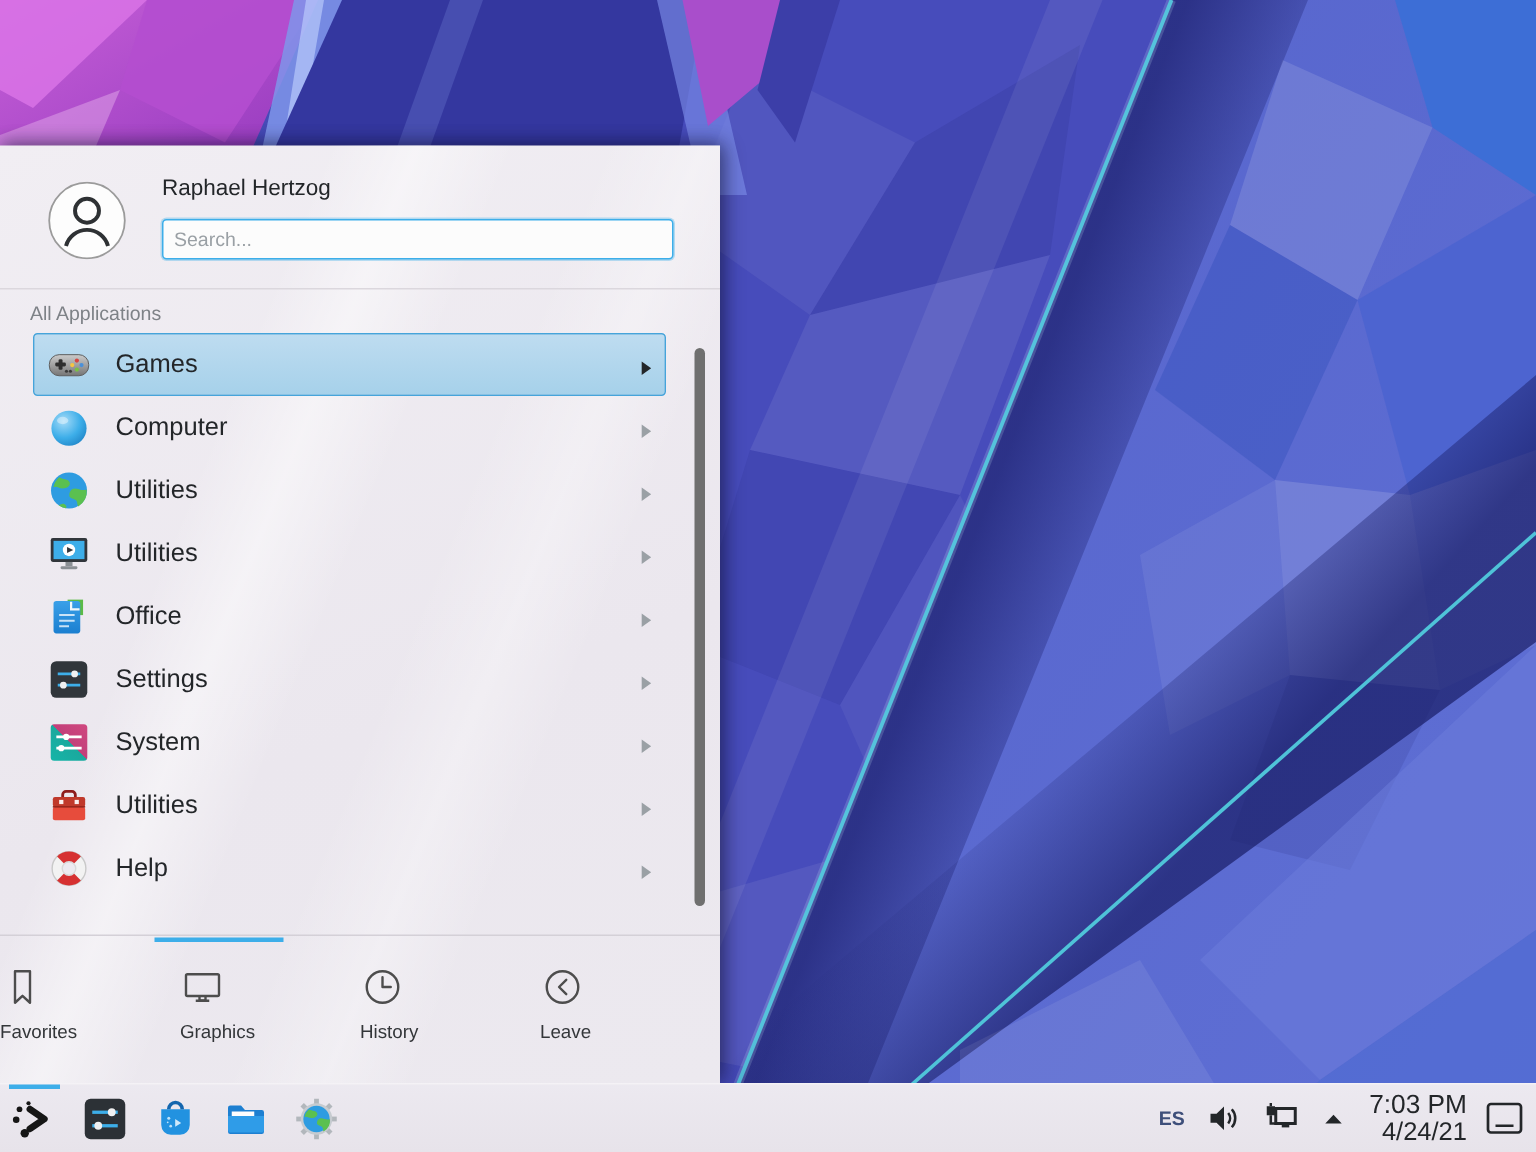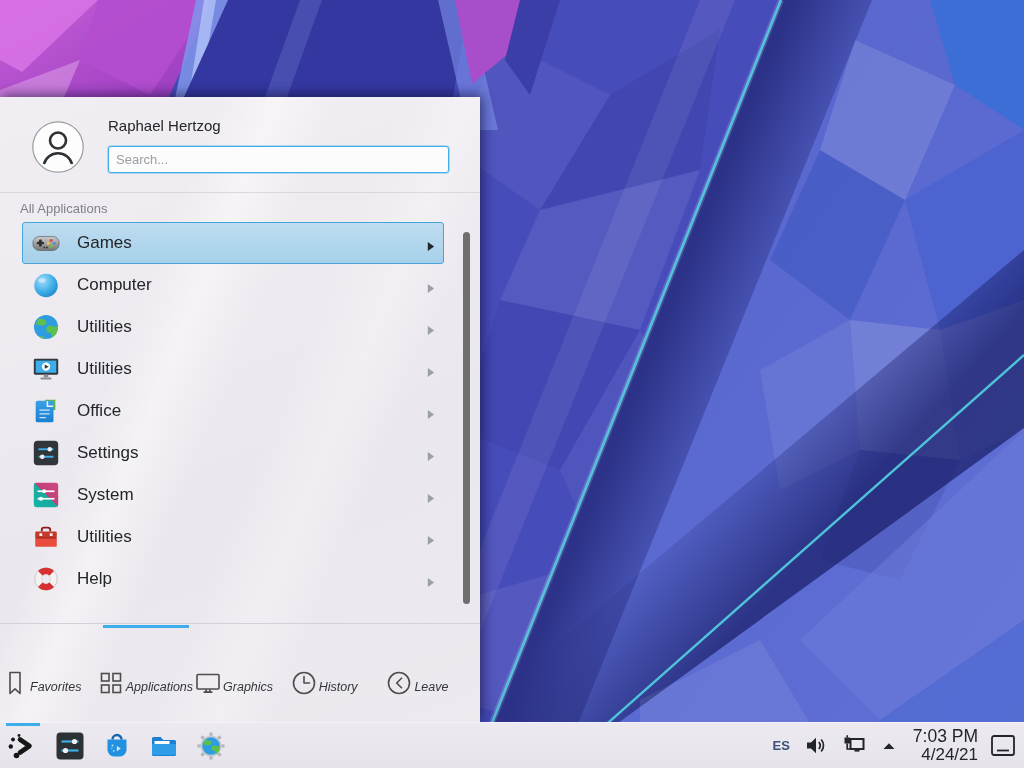--- a/index.html
+++ b/index.html
@@ -39,21 +39,21 @@
   .item .arrow { margin-left:auto; width:9px; height:11px; }
   .item .arrow svg path { fill:#9aa0a5; }
   .item.selected .arrow svg path { fill:#232629; }
 
   .scrollbar { position:absolute; right:10px; top:135px; width:7px; height:372px; border-radius:4px; background:#6f6f6f; }
 
   .tab-sep { position:absolute; left:0; top:526px; width:100%; height:1px; background:#d4d0d7; }
   .tab-indicator { position:absolute; left:103px; top:528px; width:86px; height:3px; }
 
   .tabbar { position:absolute; left:0; top:531px; width:100%; height:94px; display:flex; }
-  .tab { flex:1 1 0; display:flex; flex-direction:row; align-items:center; padding-top:15px; cursor:default;font-style:italic; }
+  .tab { flex:1 1 0; display:flex; flex-direction:column; align-items:flex-start; padding-top:15px; cursor:default; }
   .tab .ticon { width:30px; height:30px; }
   .tab .tlabel { margin-top:8px; font-size:12.5px; color:#333639; }
 
   
   .taskbar {
     position:absolute; left:0; bottom:0; width:1024px; height:46px;
     background:linear-gradient(#ece9f0,#e7e3ea);
     border-top:1px solid rgba(255,255,255,.55);
     display:flex; align-items:center; padding:0 8px 0 7px;
   }
@@ -332,29 +332,20 @@
 
     <div class="tabbar">
       <div class="tab">
         <svg class="ticon" viewBox="0 0 30 30" fill="none" stroke="#4d4d4d" stroke-width="1.6" stroke-linejoin="round">
           <path d="M10 4.5 h10 v21 l-5 -4.6 -5 4.6 z"></path>
         </svg>
         <span class="tlabel">Favorites</span>
       </div>
       <div class="tab">
         <svg class="ticon" viewBox="0 0 30 30" fill="none" stroke="#4d4d4d" stroke-width="1.6">
-          <rect x="5.5" y="5.5" width="7.5" height="7.5"></rect>
-            <rect x="17" y="5.5" width="7.5" height="7.5"></rect>
-          <rect x="5.5" y="17" width="7.5" height="7.5"></rect>
-            <rect x="17" y="17" width="7.5" height="7.5"></rect>
-        </svg>
-        <span class="tlabel">Applications</span>
-      </div>
-      <div class="tab">
-        <svg class="ticon" viewBox="0 0 30 30" fill="none" stroke="#4d4d4d" stroke-width="1.6">
           <rect x="4" y="6.5" width="22" height="14.5" rx="1"></rect>
           <path d="M13 21 v3 h4 v-3"></path>
             <path d="M10.5 24.2 h9"></path>
         </svg>
         <span class="tlabel">Graphics</span>
       </div>
       <div class="tab">
         <svg class="ticon" viewBox="0 0 30 30" fill="none" stroke="#4d4d4d" stroke-width="1.6" stroke-linecap="round">
           <circle cx="15" cy="15" r="10.5"></circle>
             <path d="M15 15 V8.5 M15 15 H20.5"></path>

